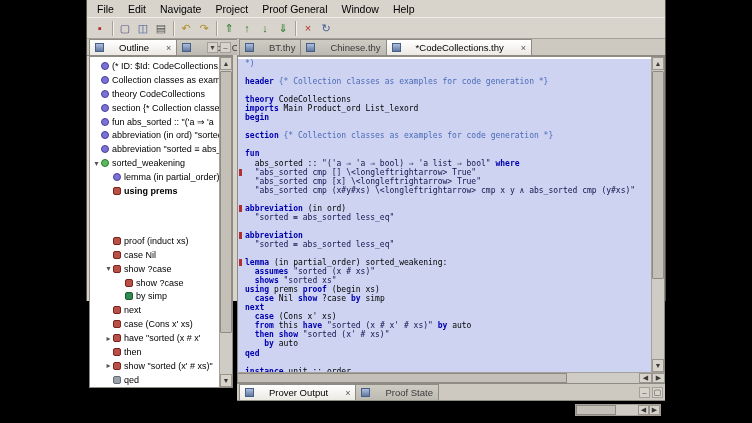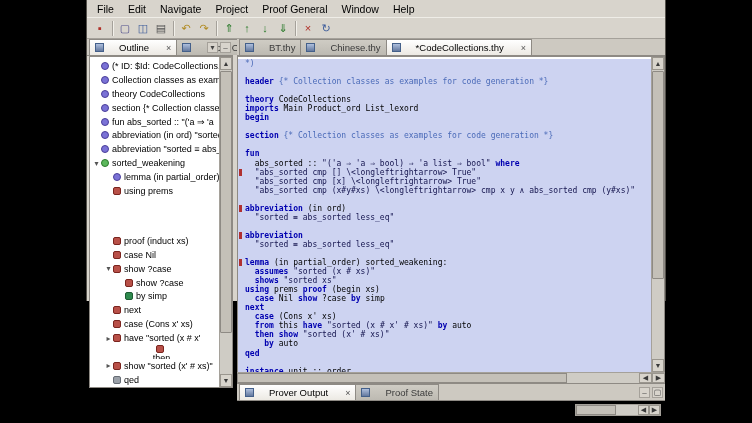--- a/index.html
+++ b/index.html
@@ -183,21 +183,21 @@
             <div class="trow" style="padding-left: 2px;">
               <span class="tarrow">▾</span>
               <span class="ticon icon-green"></span>
               <span class="tlabel">sorted_weakening</span>
             </div>
             <div class="trow" style="padding-left: 14px;">
               <span class="tarrow"></span>
               <span class="ticon icon-purple"></span>
               <span class="tlabel">lemma (in partial_order) so</span>
             </div>
-            <div class="trow" style="padding-left: 14px;">
+            <div class="trow" style="padding-left: 14px; font-weight: bold;">
               <span class="tarrow"></span>
               <span class="ticon icon-red"></span>
               <span class="tlabel">using prems</span>
             </div>
             <div class="trow" style="padding-left: 14px; margin-top: 36px;">
               <span class="tarrow"></span>
               <span class="ticon icon-red"></span>
               <span class="tlabel">proof (induct xs)</span>
             </div>
             <div class="trow" style="padding-left: 14px;">
@@ -228,21 +228,21 @@
             <div class="trow" style="padding-left: 14px;">
               <span class="tarrow"></span>
               <span class="ticon icon-red"></span>
               <span class="tlabel">case (Cons x' xs)</span>
             </div>
             <div class="trow" style="padding-left: 14px;">
               <span class="tarrow">▸</span>
               <span class="ticon icon-red"></span>
               <span class="tlabel">have "sorted (x # x'</span>
             </div>
-            <div class="trow" style="padding-left: 14px; flex-direction: column;">
+            <div class="trow" style="padding-left: 14px;">
               <span class="tarrow"></span>
               <span class="ticon icon-red"></span>
               <span class="tlabel">then</span>
             </div>
             <div class="trow" style="padding-left: 14px;">
               <span class="tarrow">▸</span>
               <span class="ticon icon-red"></span>
               <span class="tlabel">show "sorted (x' # xs)"</span>
             </div>
             <div class="trow" style="padding-left: 14px;">

